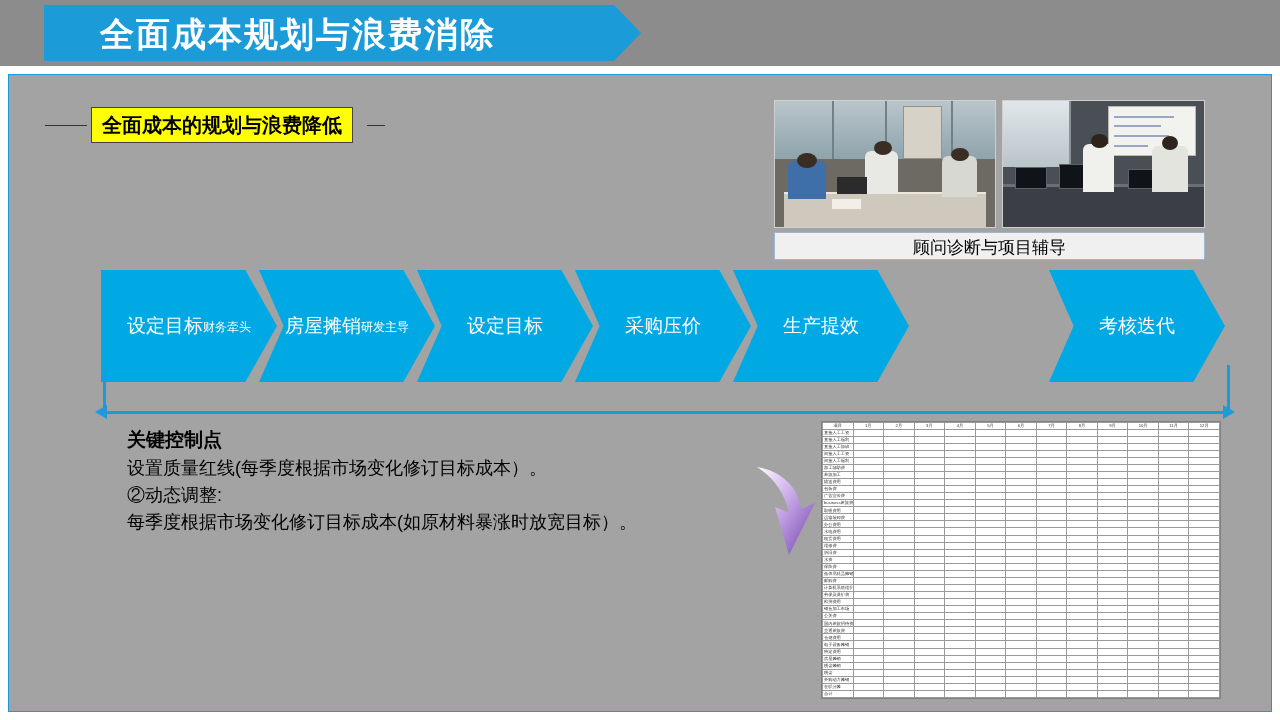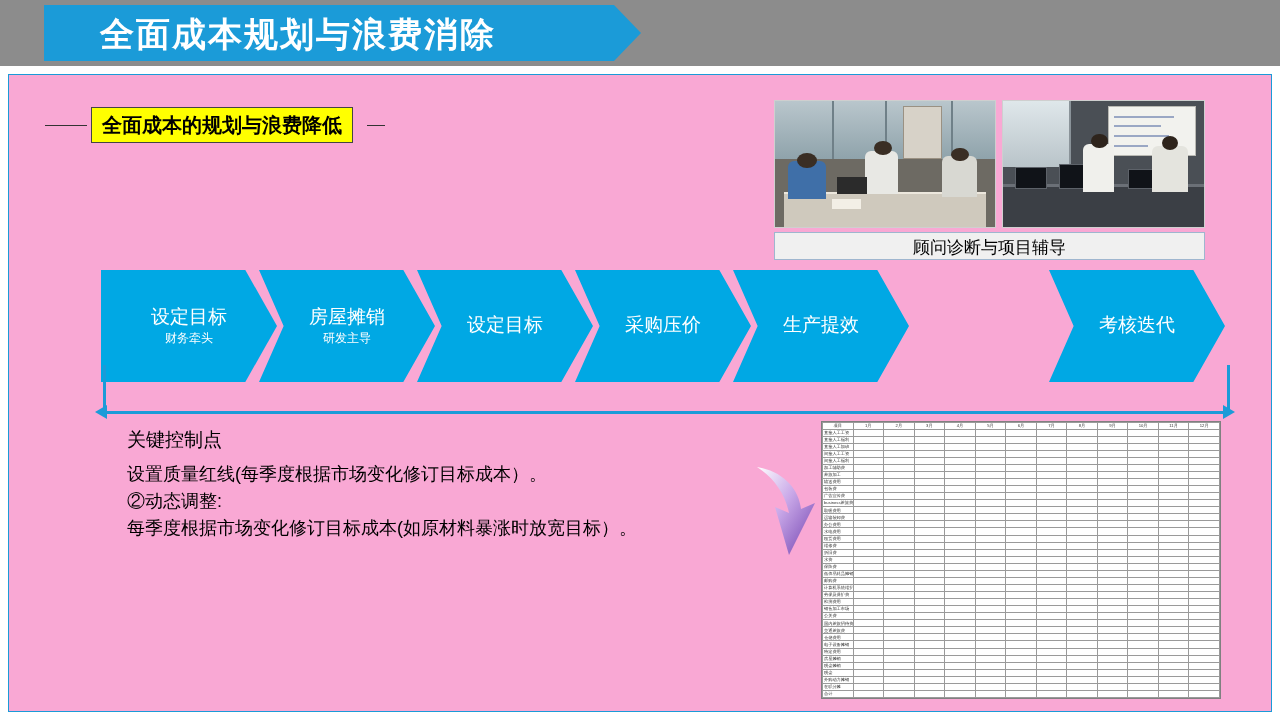--- a/index.html
+++ b/index.html
@@ -36,21 +36,21 @@
     position: absolute; left: 100px; top: 12px;
     font-size: 34px; color: #ffffff; font-weight: bold;
     letter-spacing: 2px;
     white-space: nowrap;
   }
 
   
   .slide-body {
     position: absolute; left: 8px; top: 74px; width: 1264px; height: 638px;
     border: 1px solid #1b9bd8;
-    background: #f9a8d4;
+    background: #a3a3a3;
   }
 
   
   .subtitle-wrap {
     position: absolute; left: 36px; top: 32px; width: 340px; height: 36px;
   }
   .subtitle-line-left {
     position: absolute; left: 0; top: 18px; width: 42px; height: 1px;
     background: #333333;
   }
@@ -105,21 +105,21 @@
 
   
   .chevrons {
     position: absolute; left: 92px; top: 195px; width: 1130px; height: 112px;
   }
   .chev {
     position: absolute; top: 0; width: 176px; height: 112px;
     background: #00a8e4;
     clip-path: polygon(0 0, 82% 0, 100% 50%, 82% 100%, 0 100%, 14% 50%);
     color: #ffffff;
-    display: flex; flex-direction: column;
+    display: flex; flex-direction: row;
     align-items: center; justify-content: center;
   }
   .chev.first {
     clip-path: polygon(0 0, 82% 0, 100% 50%, 82% 100%, 0 100%);
   }
   .chev .t1 { font-size: 19px; line-height: 22px; }
   .chev .t2 { font-size: 12px; line-height: 16px; margin-top: 2px; }
 
   
   .axis-v {
@@ -147,21 +147,21 @@
     border-top: 7px solid transparent;
     border-bottom: 7px solid transparent;
     border-left: 12px solid #1b9bd8;
   }
 
   
   .keypoints {
     position: absolute; left: 118px; top: 352px; width: 620px;
   }
   .kp-title {
-    font-size: 19px; font-weight: normal; color: #000; margin-bottom: 8px;
+    font-size: 19px; font-weight: bold; color: #000; margin-bottom: 2px;
   }
   .kp-line {
     font-size: 18px; color: #000; line-height: 27px; white-space: nowrap;
   }
 
   
   .purple-arrow {
     position: absolute; left: 740px; top: 388px; width: 70px; height: 96px;
   }
 

